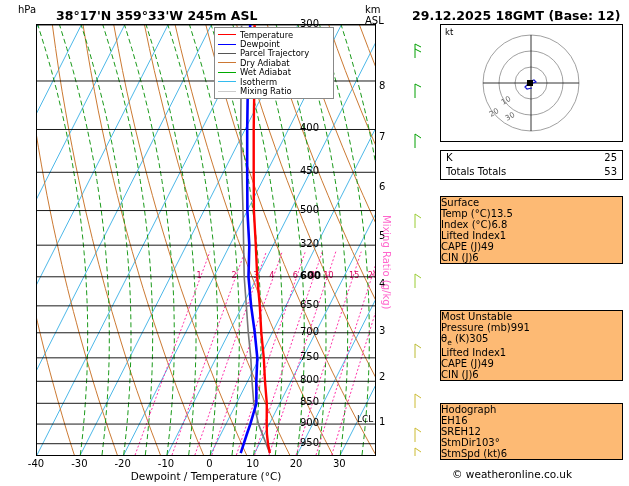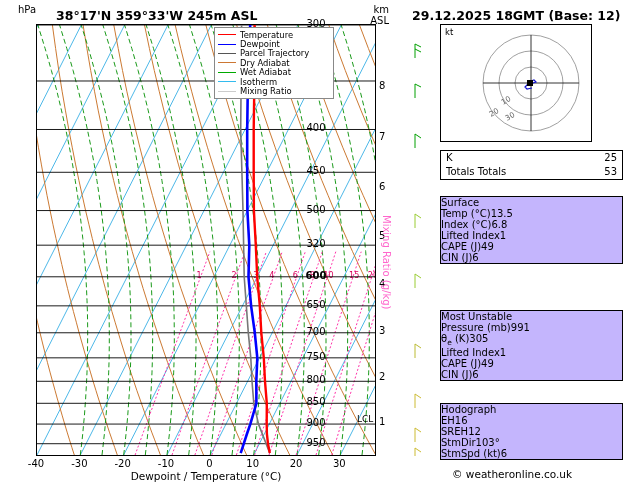--- a/index.html
+++ b/index.html
@@ -1,42 +1,42 @@
 <!DOCTYPE html>
 <html><head>
 <meta charset="utf-8">
 <style>
   html,body{margin:0;padding:0;}
   body{width:629px;height:486px;background:#ffffff;font-family:"DejaVu Sans",sans-serif;overflow:hidden;position:relative;}
   .root{position:relative;width:629px;height:486px;padding-left:44px;}
   
   .hpa-label{position:absolute;left:18px;top:4px;font-size:10px;}
   .title{position:absolute;left:56px;top:8px;font-size:12.5px;font-weight:bold;}
-  .km-label{position:absolute;left:365px;top:4px;font-size:10px;text-align:right;width:24px;line-height:11px;}
+  .km-label{position:absolute;left:365px;top:4px;font-size:10px;text-align:left;width:24px;line-height:11px;}
   .rtitle{position:absolute;left:412px;top:8px;font-size:12.5px;font-weight:bold;}
   .plot{position:absolute;left:36px;top:24px;width:340px;height:432px;border:1px solid #000;box-sizing:border-box;overflow:hidden;background:#fff;}
   .plot svg{position:absolute;left:0;top:0;}
-  .ylab{position:absolute;right:341px;font-size:10px;text-align:center;width:32px;}
+  .ylab{position:absolute;right:341px;font-size:10px;text-align:left;width:32px;}
   .kmlab{position:absolute;left:379px;font-size:10px;text-align:left;width:24px;}
   .xlab{position:absolute;top:458px;font-size:10px;text-align:center;width:40px;}
   .xtitle{position:absolute;left:96px;top:470px;font-size:10.5px;width:220px;text-align:center;}
   .mixlabel{position:absolute;left:392px;top:215px;font-size:10px;color:#ff66cc;transform:rotate(90deg);transform-origin:left top;white-space:nowrap;}
   .legend{position:absolute;left:214px;top:27px;width:120px;font-size:8.4px;background:#fff;border:1px solid #888;padding:2px 3px;box-sizing:border-box;}
   .legend div{display:flex;align-items:center;height:9.4px;}
   .legend i{display:inline-block;width:18px;height:0;border-top:1.6px solid #000;margin-right:4px;}
   .lcl{position:absolute;left:357px;top:414px;font-size:9px;}
   
   .barbstrip{position:absolute;left:404px;top:24px;width:22px;height:432px;}
   
-  .hodo{position:absolute;left:440px;top:24px;width:152px;height:118px;border:1px solid #000;box-sizing:border-box;background:#fff;}
+  .hodo{position:absolute;left:440px;top:24px;width:183px;height:118px;border:1px solid #000;box-sizing:border-box;background:#fff;}
   .hodo .kt{position:absolute;left:4px;top:2px;font-size:8.5px;}
   
   .tbl{position:absolute;left:440px;top:150px;width:183px;border:1px solid #000;box-sizing:border-box;font-size:10px;background:#fff;}
   .tbl .row{display:flex;justify-content:space-between;padding:0 5px;height:14.2px;line-height:14.2px;}
-  .tblsec{position:absolute;left:440px;width:183px;border:1px solid #000;box-sizing:border-box;font-size:10px;background:#c4b5fd;}
+  .tblsec{position:absolute;left:440px;width:183px;border:1px solid #000;box-sizing:border-box;font-size:10px;background:#fdba74;}
   .credit{position:absolute;left:452px;top:468px;font-size:10.5px;}
   .copy{font-family:"DejaVu Sans",sans-serif;}
   sub{font-size:7.5px;}
 </style>
 </head>
 <body>
 
 <div class="root">
 
   <div class="hpa-label">hPa</div>

